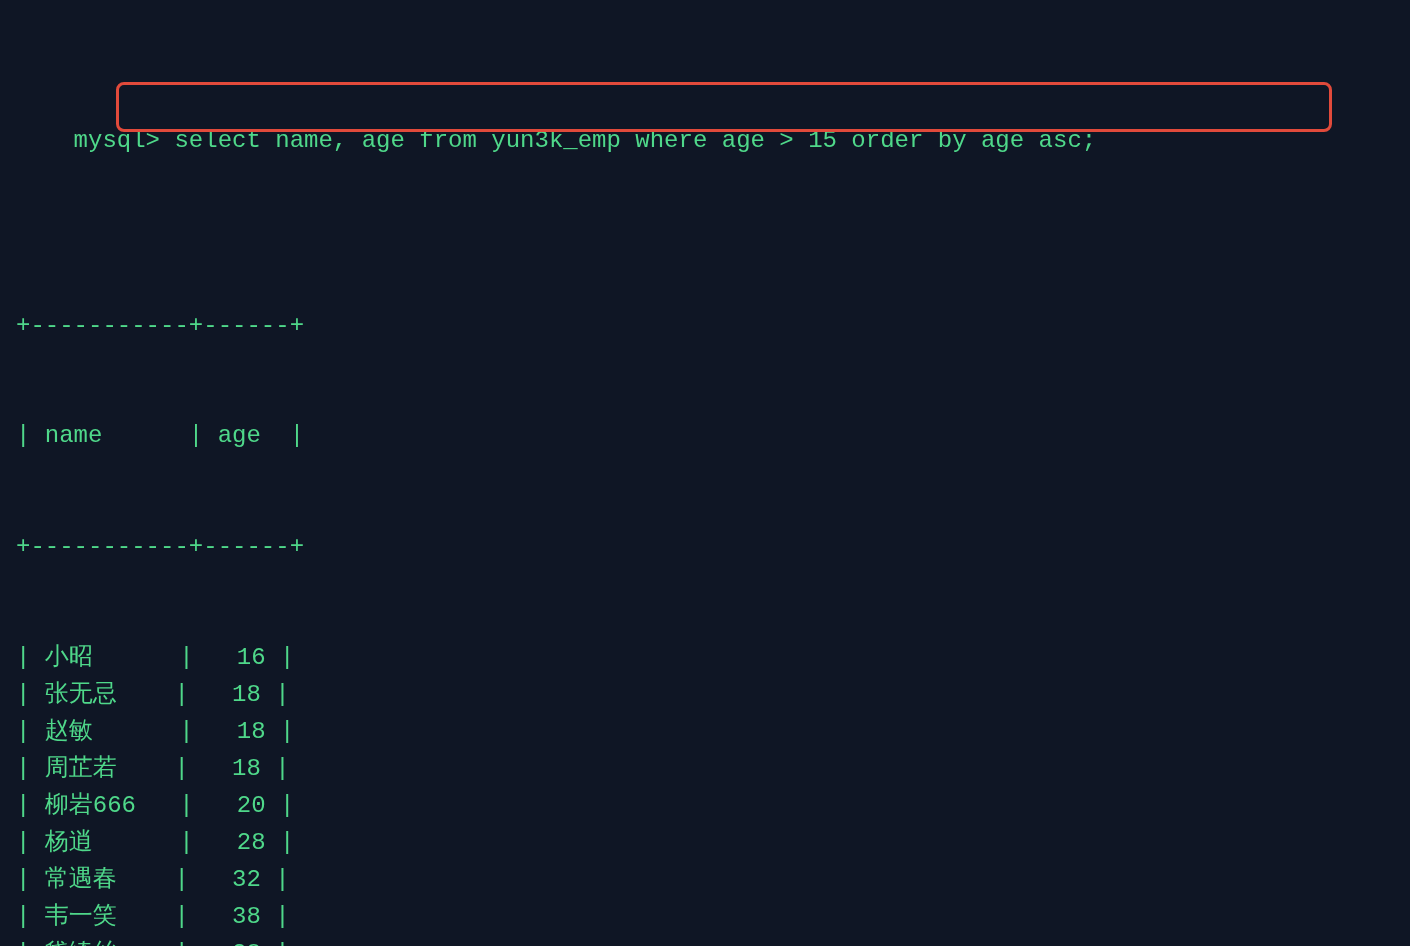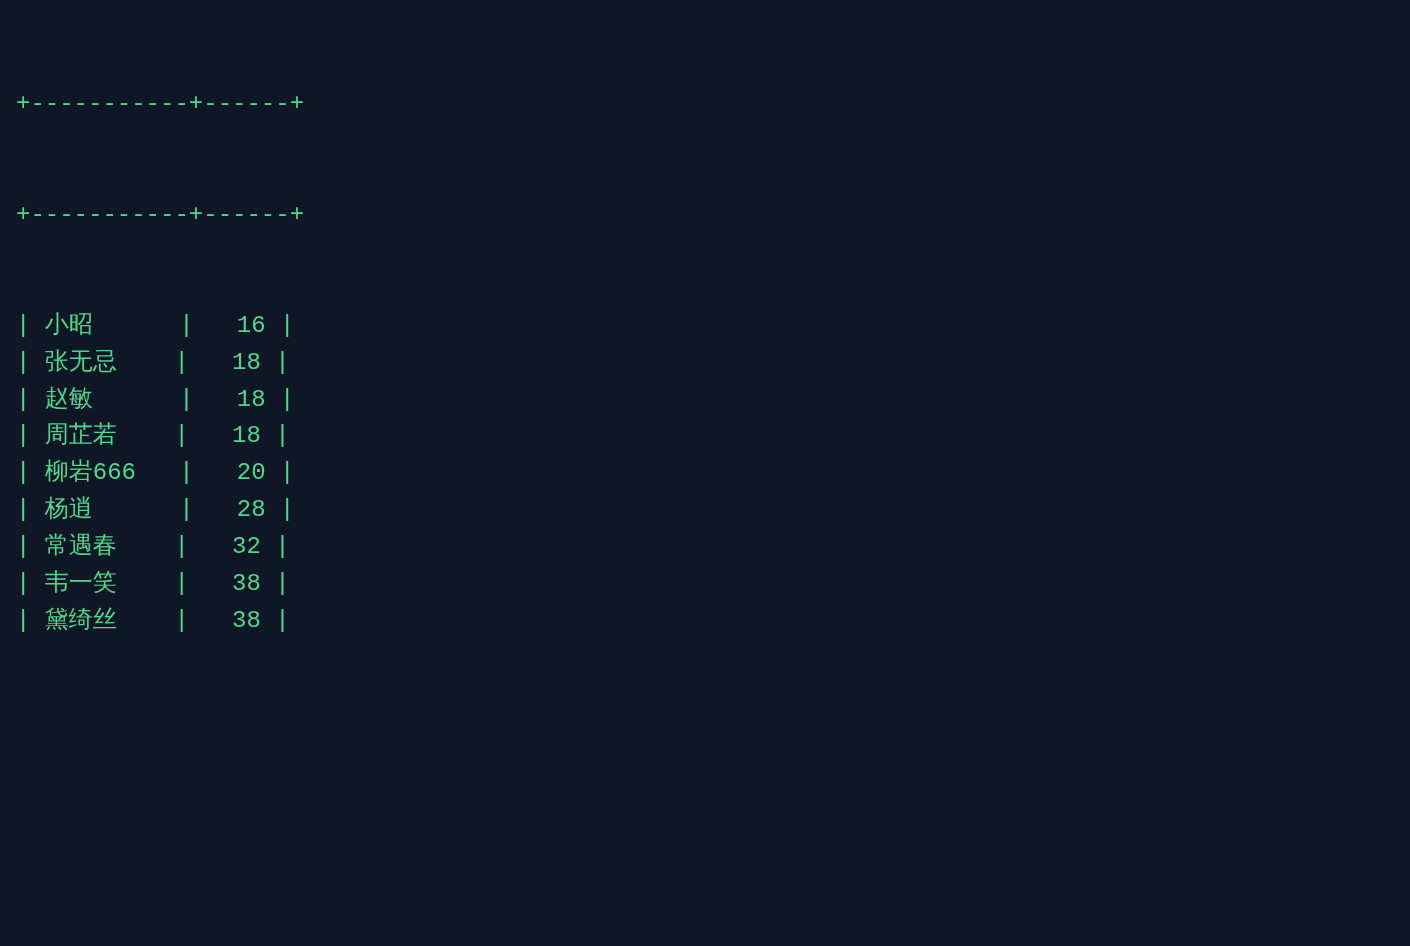--- a/index.html
+++ b/index.html
@@ -32,18 +32,23 @@
   }
   .row-line, .sep-line, .hdr-line, .status-line {
     display: block;
     white-space: pre;
   }
 </style>
 </head>
 <body>
 
 <div class="terminal">
+  <span class="prompt-line">
+    <span>mysql&gt;</span> <span>select name, age from yun3k_emp where age &gt; 15 order by age asc;</span>
+    <span class="highlight-box"></span>
+  </span>
   <span class="sep-line">+-----------+------+</span>
+  <span class="hdr-line">| name      | age  |</span>
   <span class="sep-line">+-----------+------+</span>
   <span id="rows-container"><span class="row-line">| 小昭      |   16 |</span><span class="row-line">| 张无忌    |   18 |</span><span class="row-line">| 赵敏      |   18 |</span><span class="row-line">| 周芷若    |   18 |</span><span class="row-line">| 柳岩666   |   20 |</span><span class="row-line">| 杨逍      |   28 |</span><span class="row-line">| 常遇春    |   32 |</span><span class="row-line">| 韦一笑    |   38 |</span><span class="row-line">| 黛绮丝    |   38 |</span></span>
   
   
 </div>
 
 </body></html>

